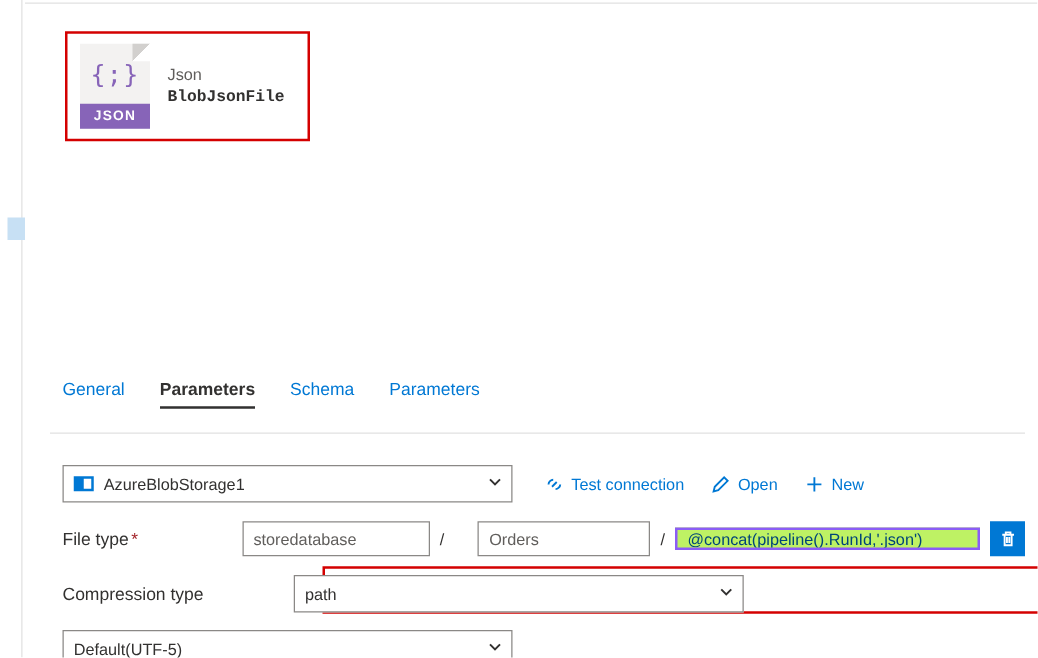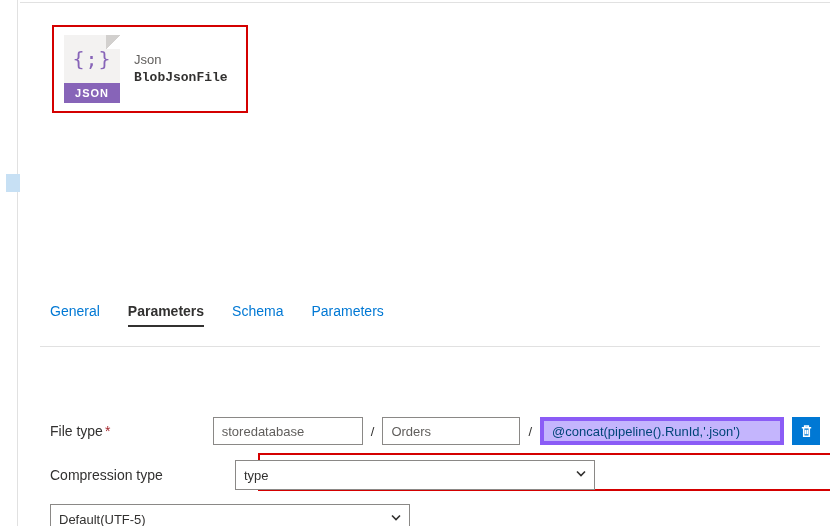--- a/index.html
+++ b/index.html
@@ -175,26 +175,27 @@
     align-items: center;
     gap: 8px;
   }
   .fp-input {
     height: 28px;
     border: 1px solid #8a8886;
     padding: 0 8px;
     font: inherit;
     color: #605e5c;
     background: #fff;
+    margin-left: 19px;
   }
   .fp-slash { color: #323130; }
   .fp-expr {
-    height: 28px;
-    border: 4px solid #8b5cf6;
-    background: #c4b5fd;
+    height: 18px;
+    border: 2px solid #8b5cf6;
+    background: #bef264;
     color: #004578;
     padding: 0 8px;
     font: inherit;
     width: 244px;
   }
   .del-btn {
     width: 28px; height: 28px;
     background: #0078d4;
     display: flex;
     align-items: center;
@@ -234,20 +235,51 @@
     <div class="tab">General</div>
     <div class="tab active">Parameters</div>
     <div class="tab">Schema</div>
     <div class="tab">Parameters</div>
   </div>
   <div class="tabs-divider"></div>
 
   <div class="form">
 
     <div class="row">
+      <div class="select-wrap">
+        <div class="select">
+          <span class="storage-glyph"></span>
+          <span>AzureBlobStorage1</span>
+          <span class="chev">
+            <svg class="chev-svg" viewBox="0 0 12 12">
+                <polyline points="2,4 6,8 10,4"></polyline>
+              </svg>
+          </span>
+        </div>
+      </div>
+      <div class="row-actions">
+        <div class="link-btn">
+          <svg class="icon" viewBox="0 0 16 16">
+              <path d="M3 8c0-2 2-4 4-4m2 8c2 0 4-2 4-4M6 10l4-4"></path>
+            </svg>
+          <span>Test connection</span>
+        </div>
+        <div class="link-btn">
+          <svg class="icon" viewBox="0 0 16 16">
+              <path d="M2 14l1-4 8-8 3 3-8 8-4 1z"></path>
+            </svg>
+          <span>Open</span>
+        </div>
+        <div class="link-btn">
+          <svg class="icon" viewBox="0 0 16 16">
+              <path d="M8 2v12M2 8h12"></path>
+            </svg>
+          <span>New</span>
+        </div>
+      </div>
     </div>
 
     <div class="row" style="position:relative">
       <div class="filepath-frame"></div>
       <div class="label">
         <span>File type</span><span class="req">*</span>
       </div>
       <div class="fp-cells">
         <input class="fp-input" style="width: 150px;" value="storedatabase">
         <span class="fp-slash">/</span>
@@ -259,21 +291,21 @@
               <path d="M3 4h10M5 4v9h6V4M6 4V2h4v2M7 6v5M9 6v5"></path>
             </svg>
         </div>
       </div>
     </div>
 
     <div class="row">
       <div class="label">Compression type</div>
       <div class="select-wrap">
         <div class="select">
-          <span>type</span>
+          <span>path</span>
           <span class="chev">
             <svg class="chev-svg" viewBox="0 0 12 12">
                 <polyline points="2,4 6,8 10,4"></polyline>
               </svg>
           </span>
         </div>
       </div>
     </div>
 
     <div class="row">

